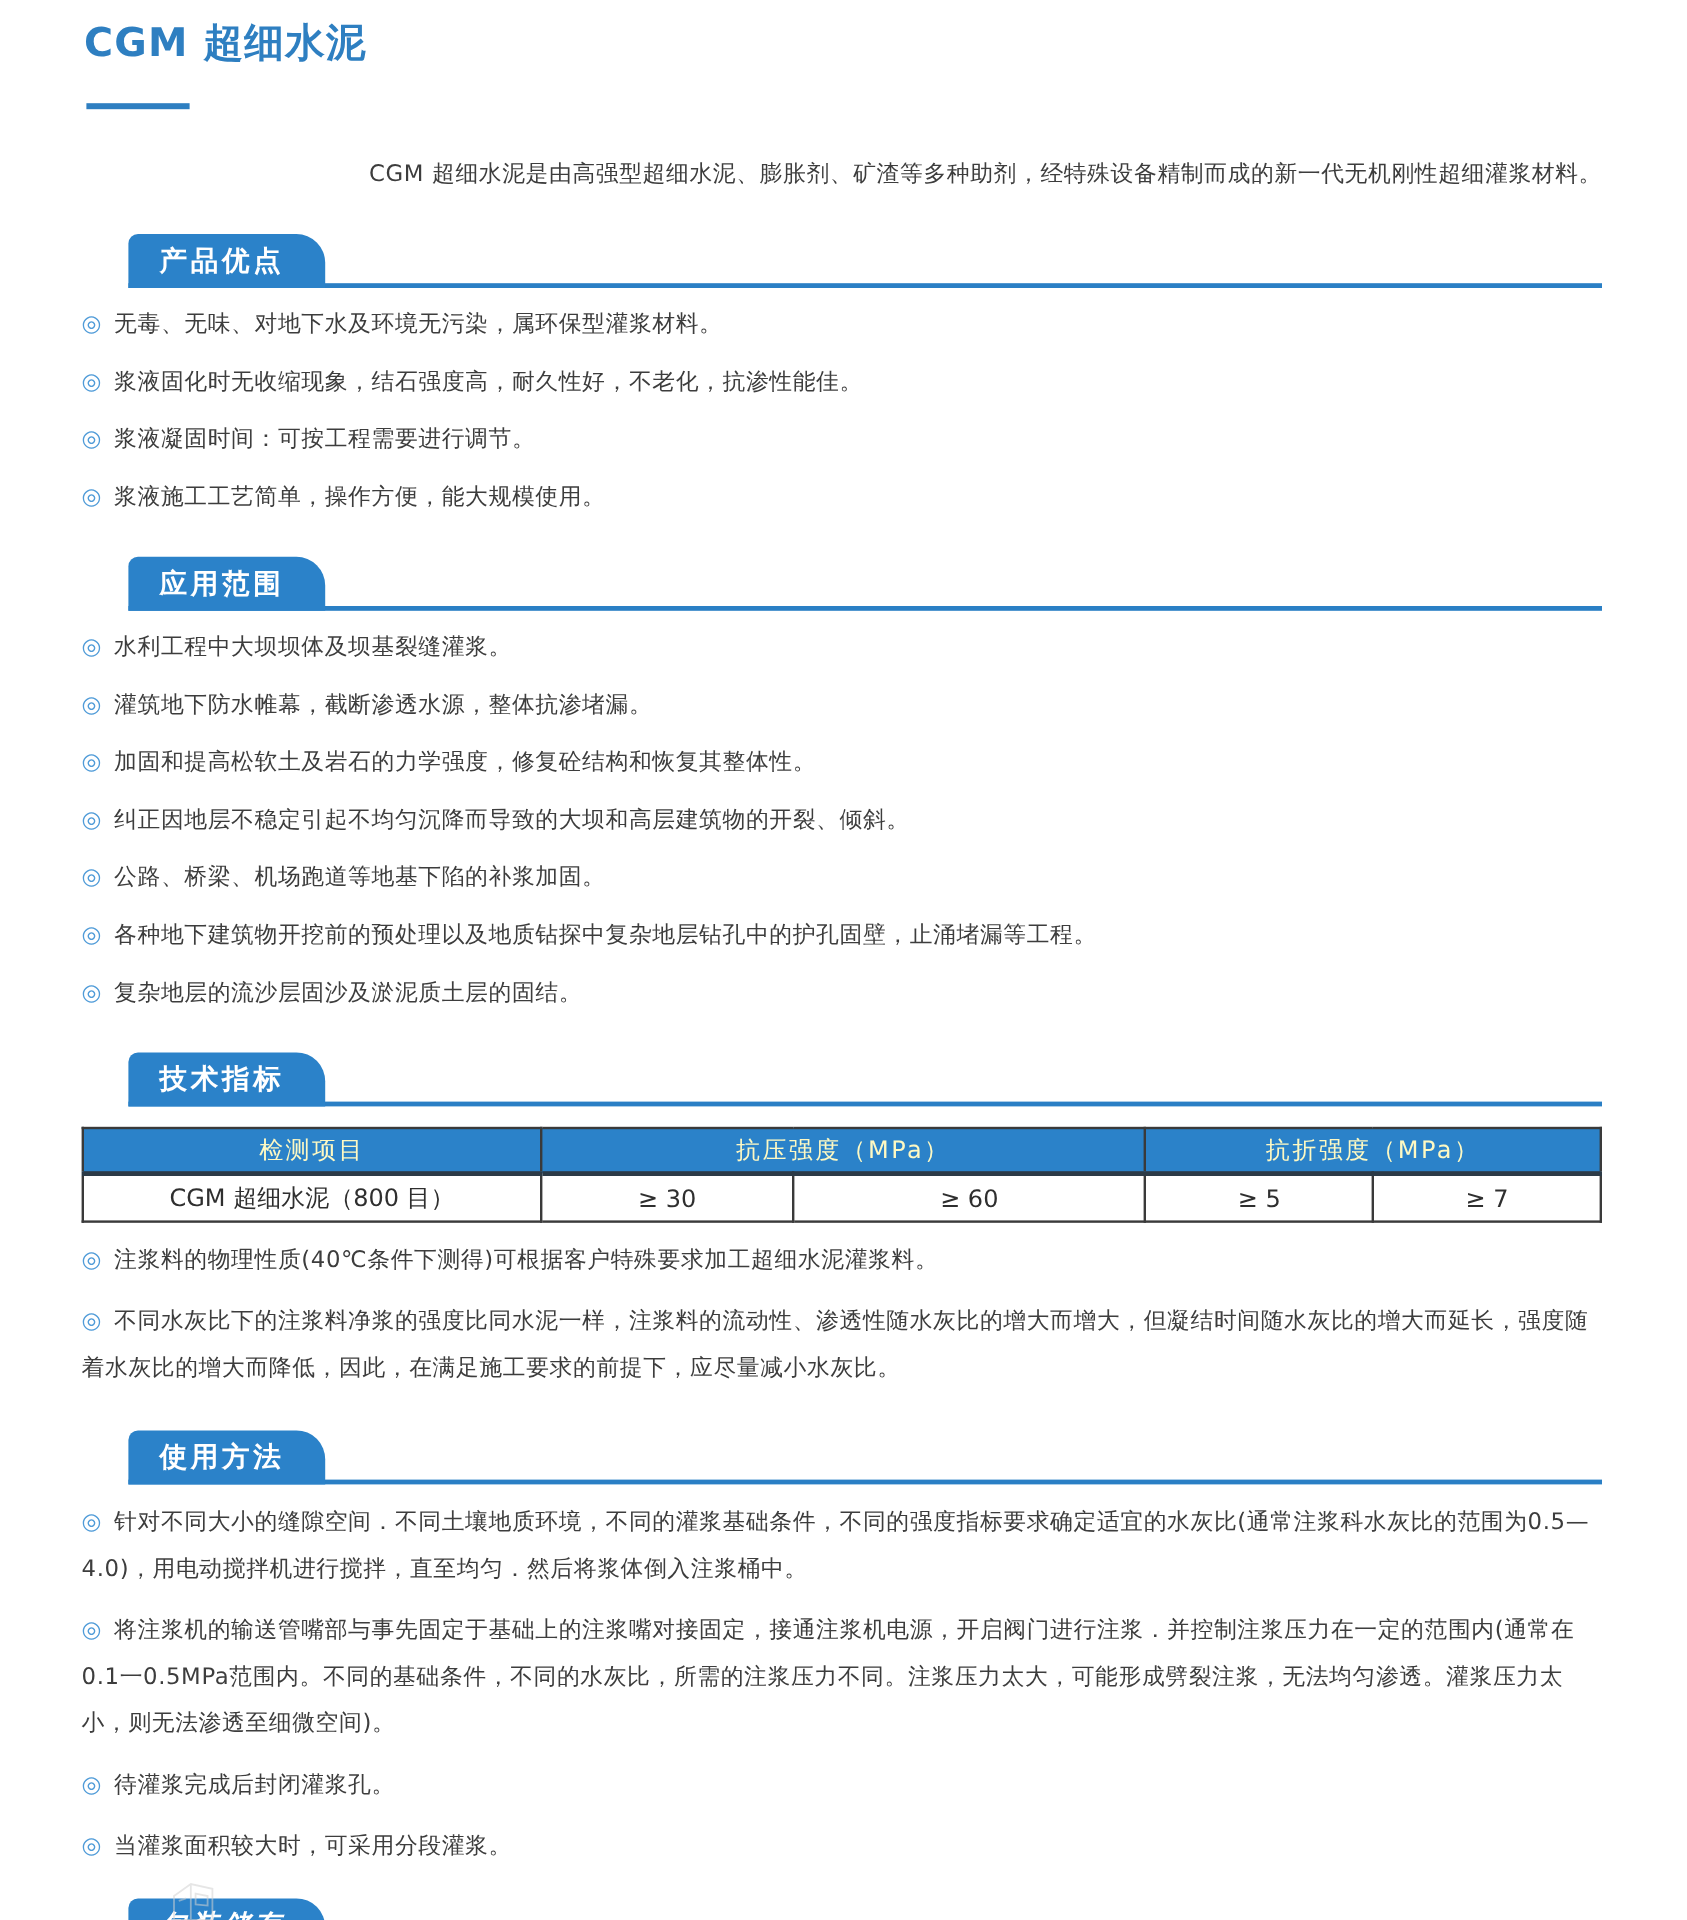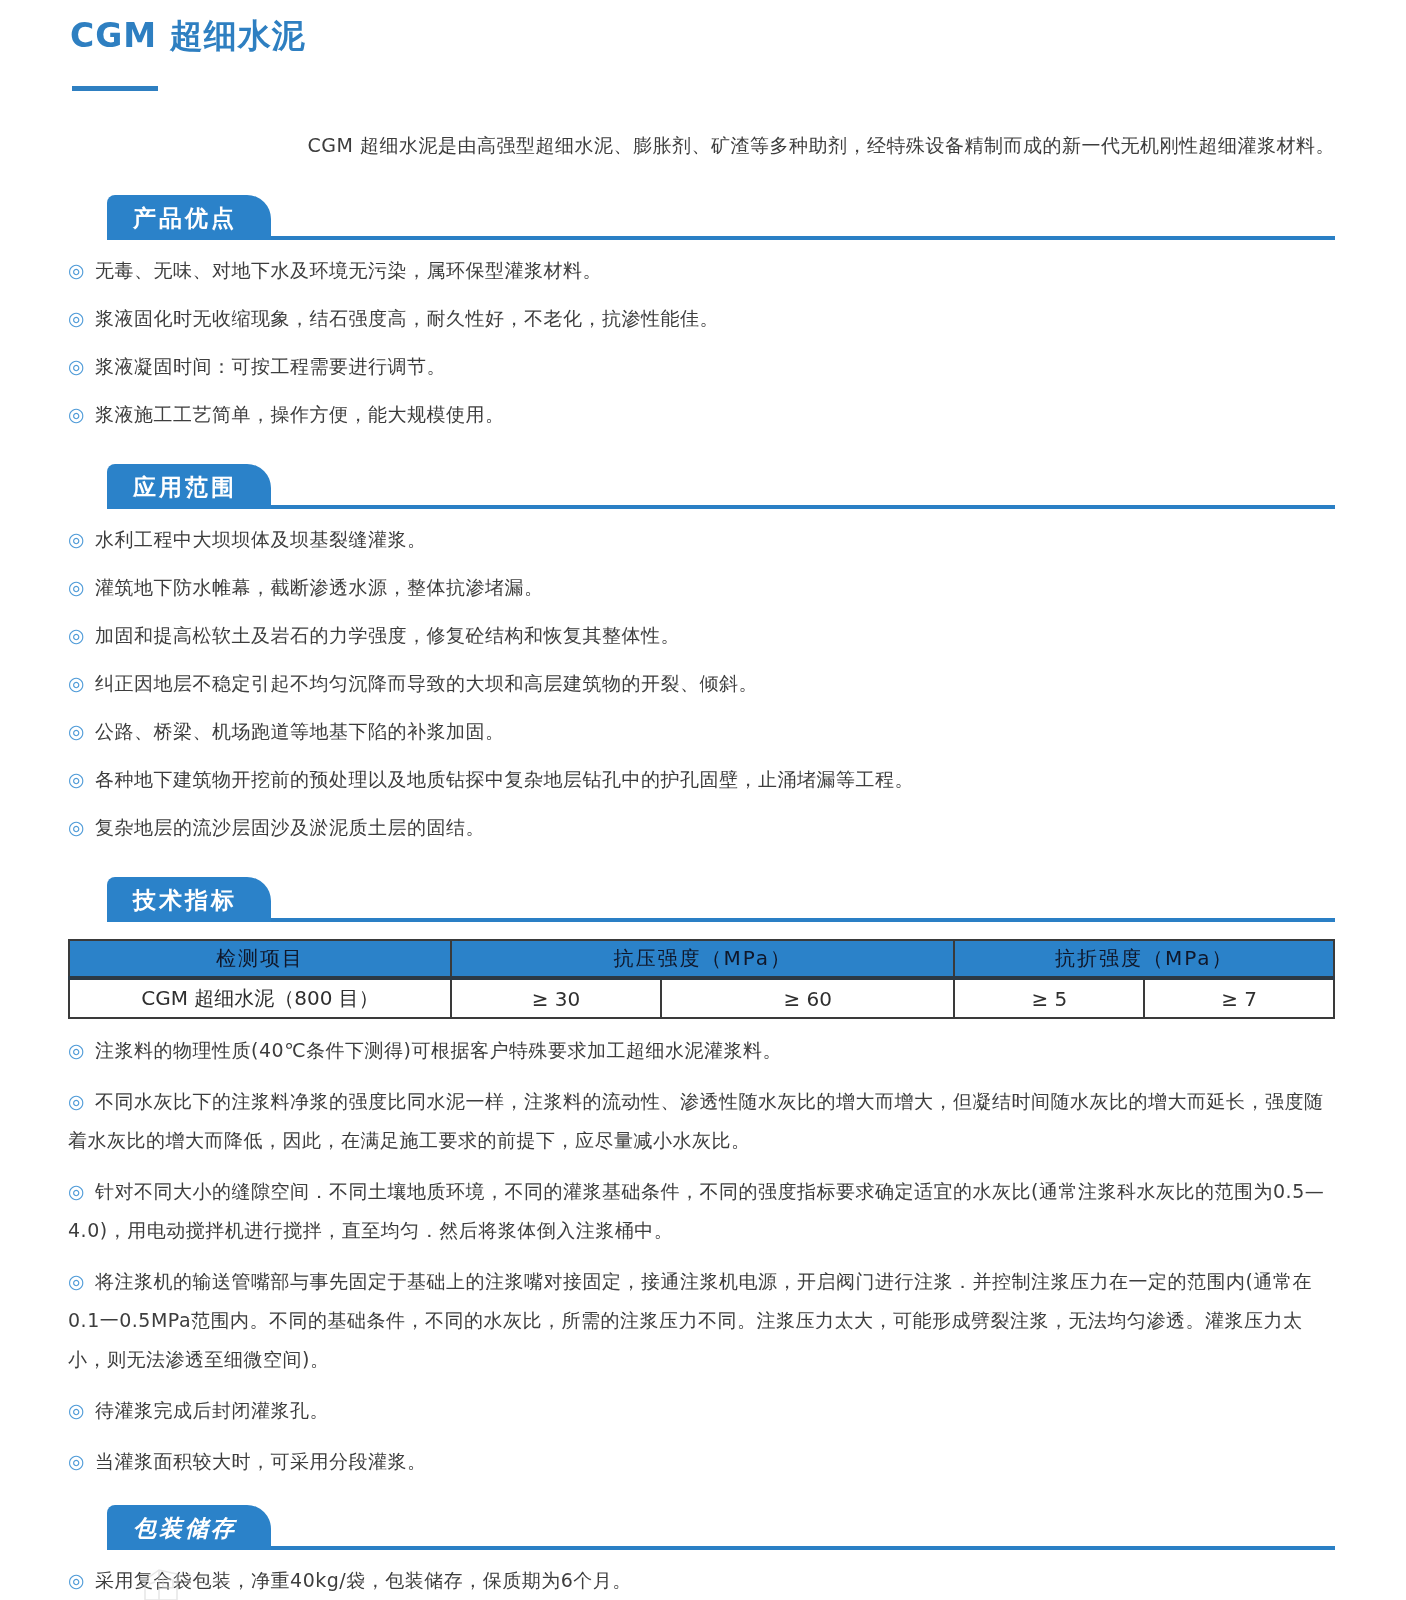--- a/index.html
+++ b/index.html
@@ -28,21 +28,21 @@
   .bullet{font-size:19px;color:#3d3d3d;letter-spacing:.5px;margin-top:12px;}
   .tight .bullet{line-height:36px;}
   .loose .bullet{line-height:39px;}
   .bi{color:#4f9bd8;font-size:19px;margin-right:10px;}
   
   .spec-table{border-collapse:collapse;width:100%;margin-top:17px;table-layout:fixed;}
   .spec-table th,.spec-table td{
     border:2px solid #3a3a3a;text-align:center;padding:0;
     font-size:20px;font-weight:normal;
   }
-  .t-blue th{background:#2b82c9;color:#0f172a;height:35px;letter-spacing:2px;border-bottom:4px solid #2c3a46;}
+  .t-blue th{background:#2b82c9;color:#fef9c3;height:35px;letter-spacing:2px;border-bottom:4px solid #2c3a46;}
   .t-gray td{background:#d4d4d6;color:#2f2f2f;height:37px;}
   .t-data td{background:#ffffff;color:#2f2f2f;height:37px;}
   .watermark{position:absolute;left:133px;top:1566px;opacity:.55;}
 </style>
 </head>
 <body>
 
 <div class="page">
 
   <h1 class="doc-title">CGM 超细水泥</h1>
@@ -113,20 +113,23 @@
   </tbody>
     </table>
 
   <div class="bullets loose" style="margin-top:12px;">
 
       <div class="bullet"><span class="bi">◎</span><span>注浆料的物理性质(40℃条件下测得)可根据客户特殊要求加工超细水泥灌浆料。</span></div>
 
       <div class="bullet"><span class="bi">◎</span><span>不同水灰比下的注浆料净浆的强度比同水泥一样，注浆料的流动性、渗透性随水灰比的增大而增大，但凝结时间随水灰比的增大而延长，强度随着水灰比的增大而降低，因此，在满足施工要求的前提下，应尽量减小水灰比。</span></div>
     </div>
 
+  <div class="sec-head mt-sec">
+    <span class="tab">使用方法</span>
+  </div>
   <div class="bullets loose">
 
       <div class="bullet"><span class="bi">◎</span><span>针对不同大小的缝隙空间．不同土壤地质环境，不同的灌浆基础条件，不同的强度指标要求确定适宜的水灰比(通常注浆科水灰比的范围为0.5—4.0)，用电动搅拌机进行搅拌，直至均匀．然后将浆体倒入注浆桶中。</span></div>
 
       <div class="bullet"><span class="bi">◎</span><span>将注浆机的输送管嘴部与事先固定于基础上的注浆嘴对接固定，接通注浆机电源，开启阀门进行注浆．并控制注浆压力在一定的范围内(通常在0.1一0.5MPa范围内。不同的基础条件，不同的水灰比，所需的注浆压力不同。注浆压力太大，可能形成劈裂注浆，无法均匀渗透。灌浆压力太小，则无法渗透至细微空间)。</span></div>
 
       <div class="bullet"><span class="bi">◎</span><span>待灌浆完成后封闭灌浆孔。</span></div>
 
       <div class="bullet"><span class="bi">◎</span><span>当灌浆面积较大时，可采用分段灌浆。</span></div>
     </div>

